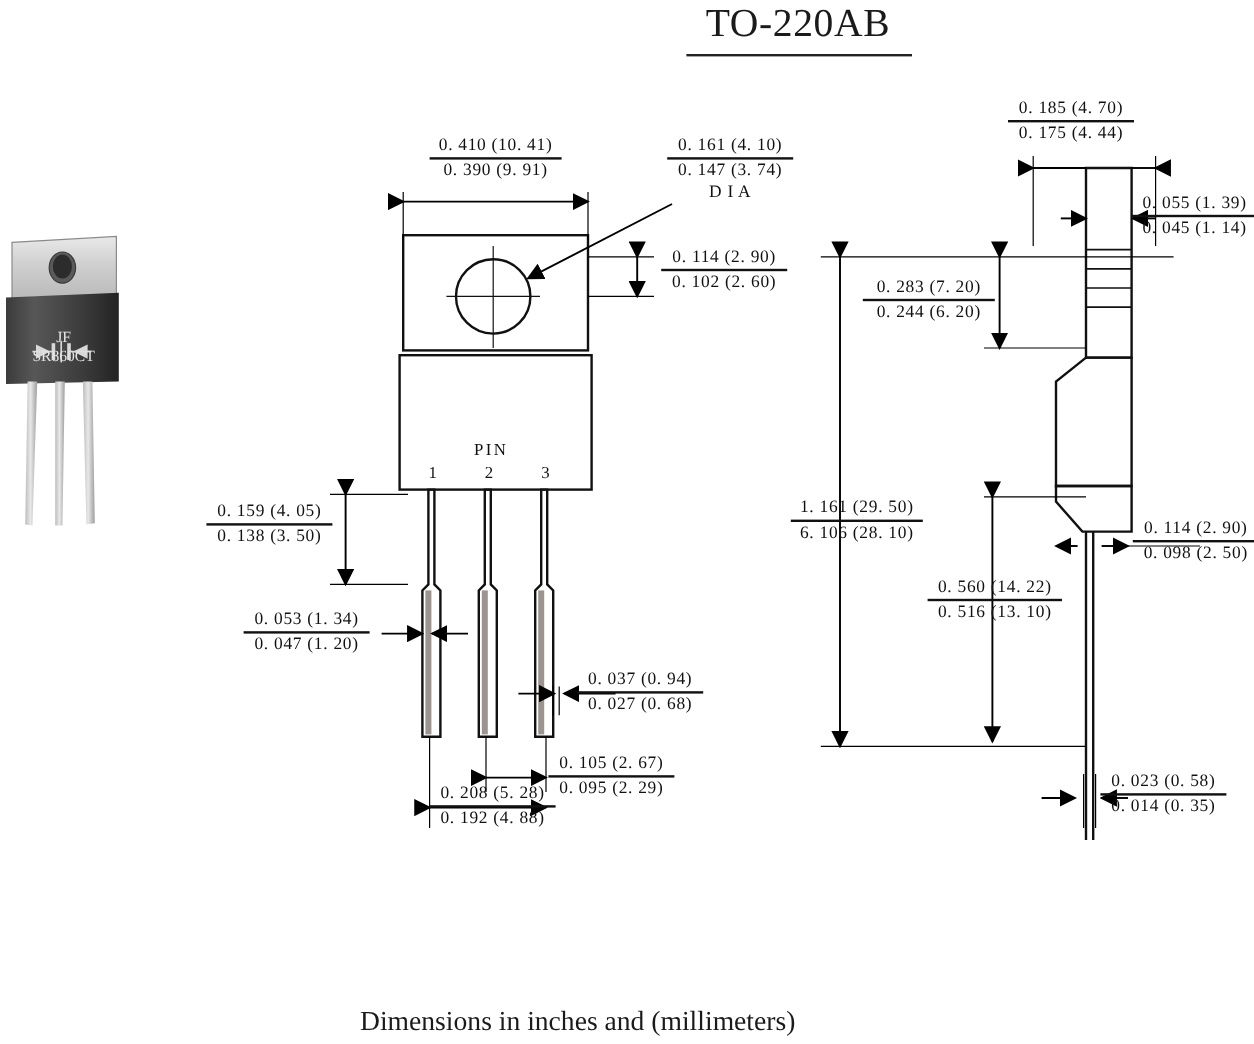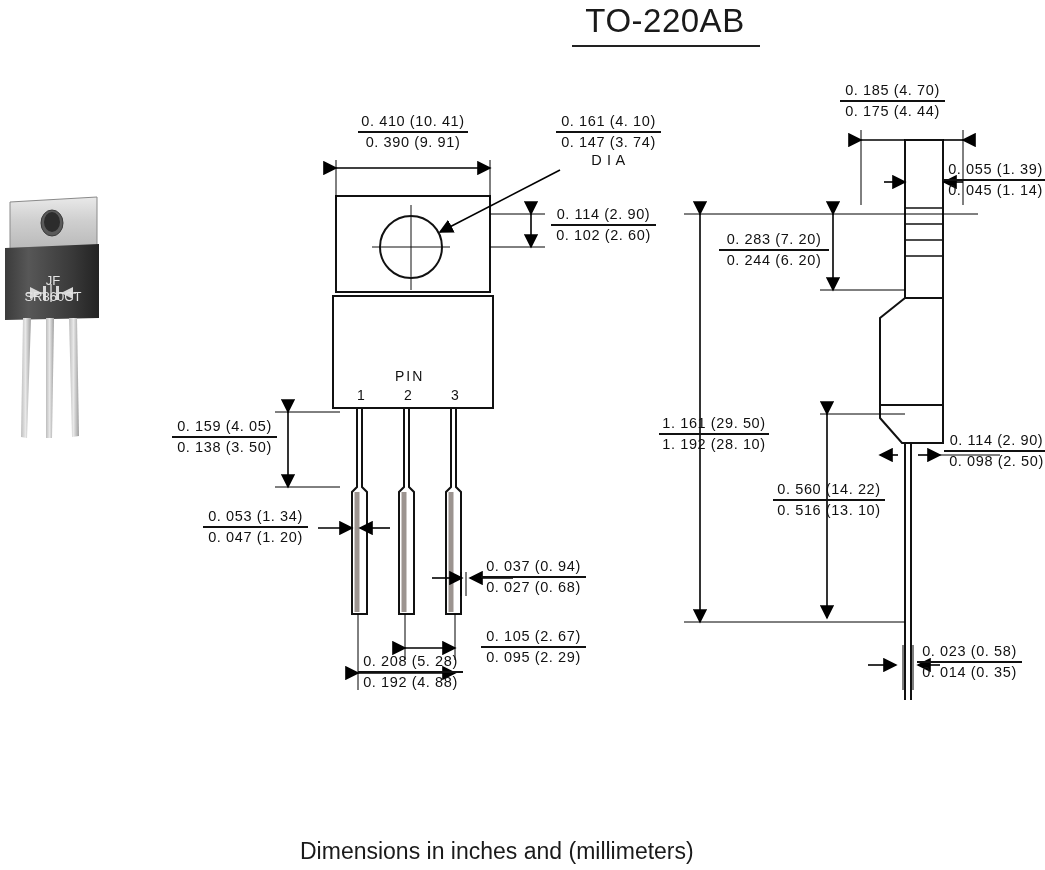--- a/index.html
+++ b/index.html
@@ -13,20 +13,21 @@
     position: relative;
     font-family: "Liberation Sans", sans-serif;
     color: #000000;
     overflow: hidden;
   }
   #root {
     position: absolute;
     left: 0; top: 0;
     width: 1045px;
     height: 632px;
+    font-family: Liberation Serif, serif;
   }
   .title {
     position: absolute;
     left: 540px;
     top: 2px;
     width: 250px;
     text-align: center;
     font-size: 33px;
     letter-spacing: 0.5px;
     color: #1a1a1a;
@@ -292,21 +293,21 @@
     <div class="rule"></div>
     <div class="bot">0. 047 (1. 20)</div>
   </div>
 
   <div class="dim center" style="left:481px; top:558px; width:105px;">
     <div class="top">0. 037 (0. 94)</div>
     <div class="rule"></div>
     <div class="bot">0. 027 (0. 68)</div>
   </div>
 
-  <div class="dim center" style="left:457px; top:628px; width:105px;margin-left:24px;">
+  <div class="dim center" style="left:457px; top:628px; width:105px;">
     <div class="top">0. 105 (2. 67)</div>
     <div class="rule"></div>
     <div class="bot">0. 095 (2. 29)</div>
   </div>
 
   <div class="dim center" style="left:358px; top:653px; width:105px;">
     <div class="top">0. 208 (5. 28)</div>
     <div class="rule"></div>
     <div class="bot">0. 192 (4. 88)</div>
   </div>
@@ -325,21 +326,21 @@
 
   <div class="dim center" style="left:719px; top:231px; width:110px;">
     <div class="top">0. 283 (7. 20)</div>
     <div class="rule"></div>
     <div class="bot">0. 244 (6. 20)</div>
   </div>
 
   <div class="dim center" style="left:659px; top:415px; width:110px;">
     <div class="top">1. 161 (29. 50)</div>
     <div class="rule"></div>
-    <div class="bot">1. 192 (28. 10)</div>
+    <div class="bot">6. 106 (28. 10)</div>
   </div>
 
   <div class="dim center" style="left:773px; top:481px; width:112px;">
     <div class="top">0. 560 (14. 22)</div>
     <div class="rule"></div>
     <div class="bot">0. 516 (13. 10)</div>
   </div>
 
   <div class="dim center" style="left:944px; top:432px; width:105px;">
     <div class="top">0. 114 (2. 90)</div>

